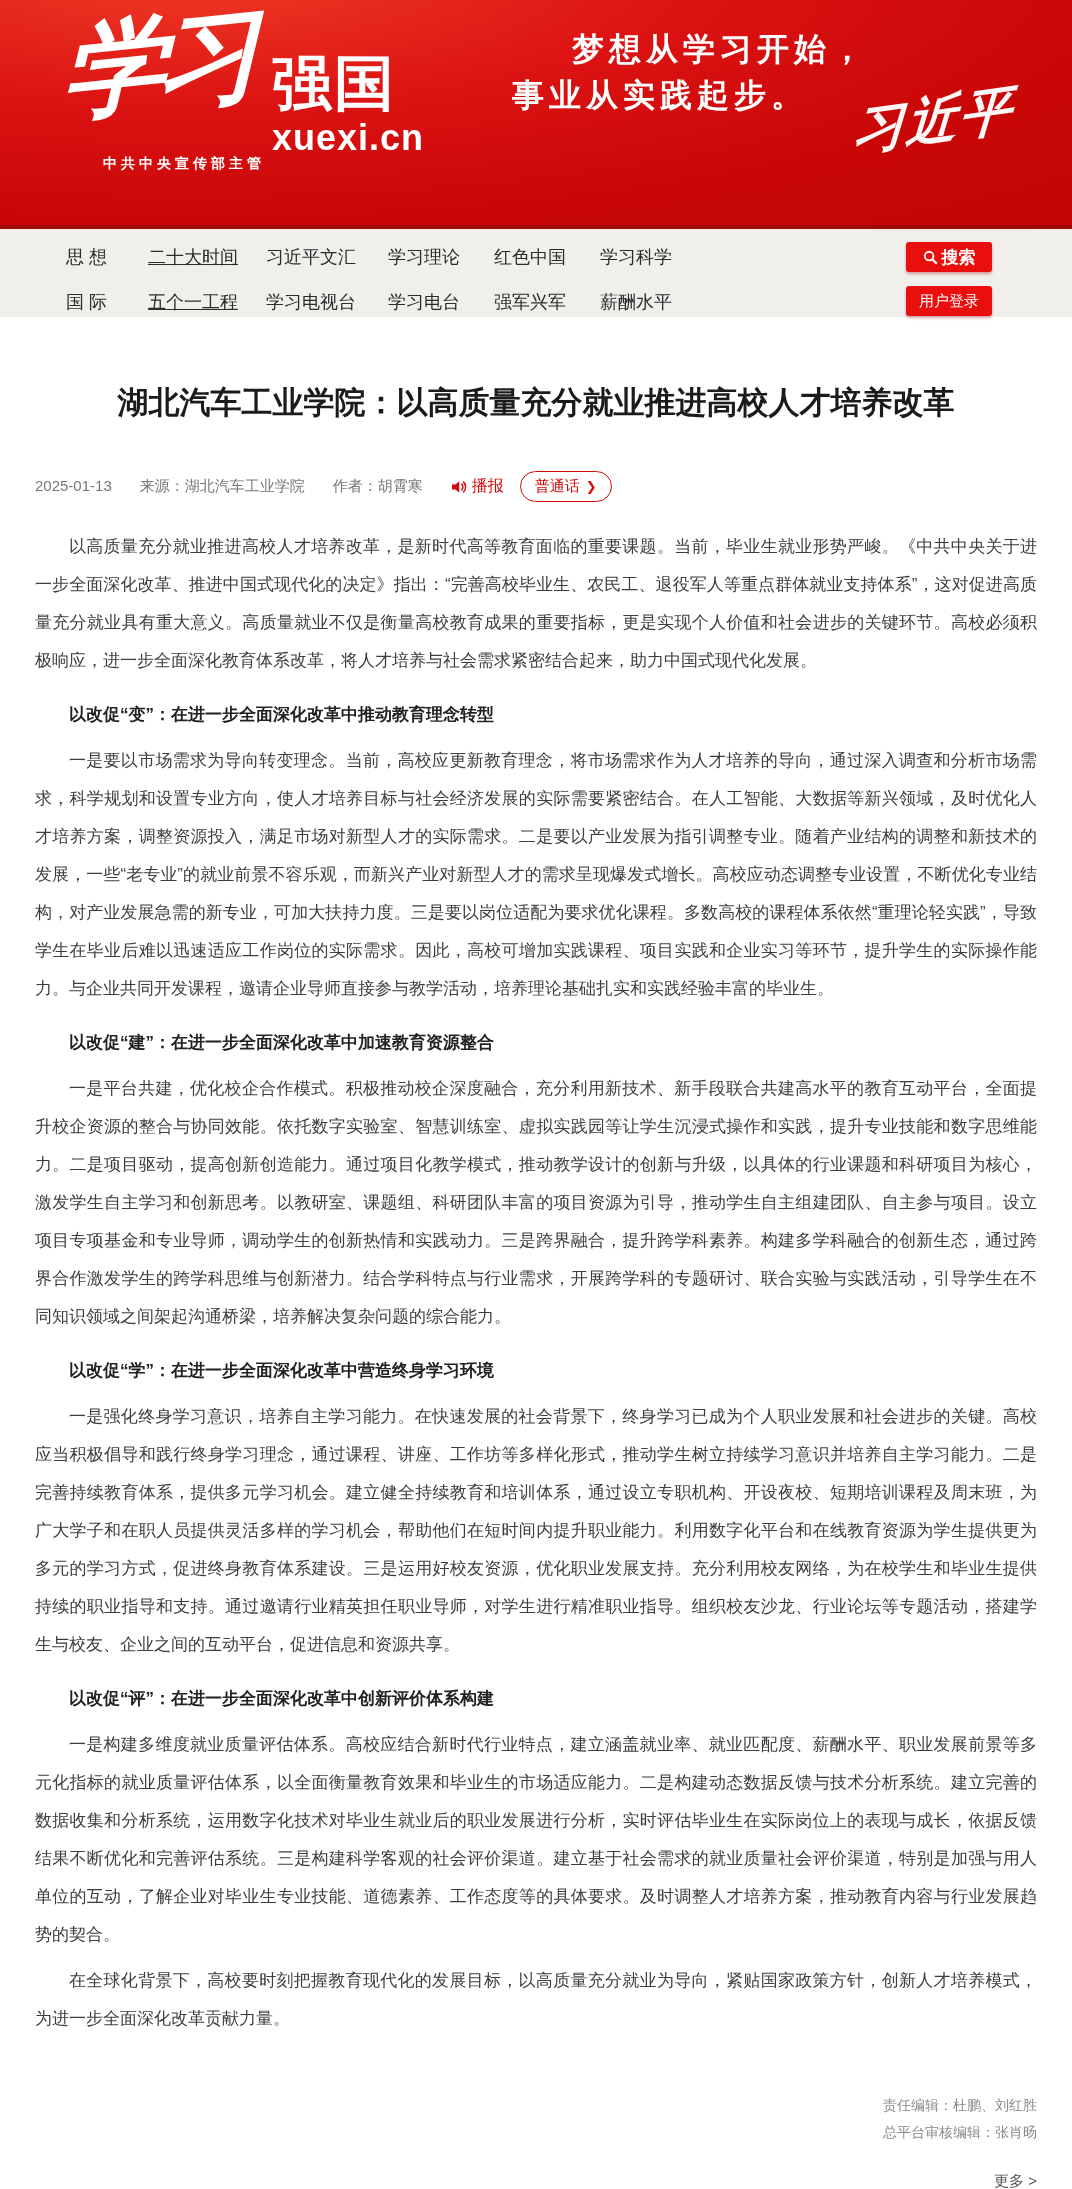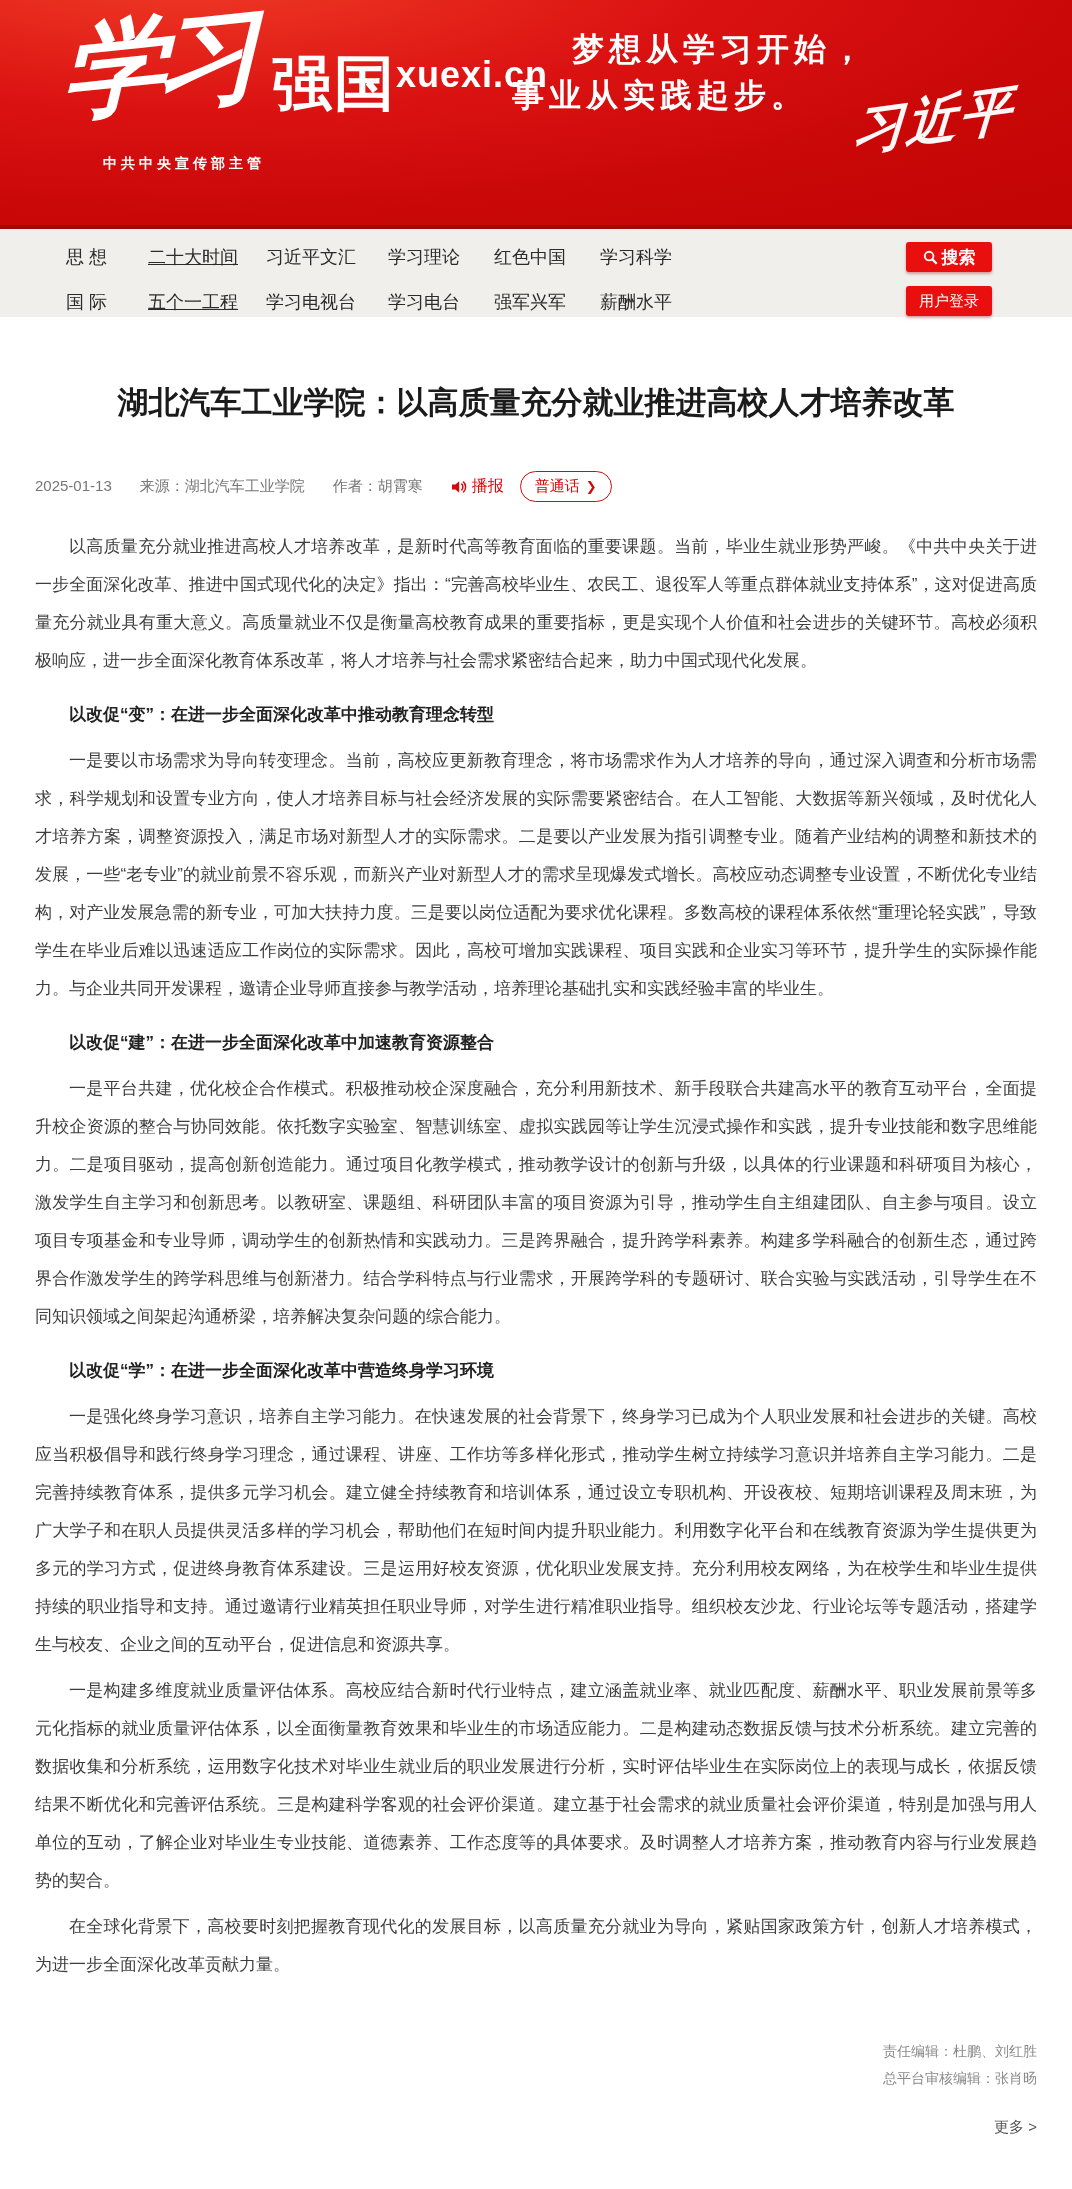--- a/index.html
+++ b/index.html
@@ -13,21 +13,21 @@
     height:229px; position:relative; overflow:hidden;
     background:radial-gradient(140% 170% at 18% -10%, #ef3a25 0%, #db1212 34%, #c90707 62%, #bf0404 100%);
   }
   .hero::after { content:""; position:absolute; left:0; bottom:0; width:100%; height:4px; background:#9e0a0a; }
   .logo-group { position:absolute; left:62px; top:10px; display:flex; align-items:flex-start; }
   .logo-xuexi {
     font-family:"DejaVu Serif","Liberation Serif",serif;
     color:#fff; font-size:104px; font-weight:bold; font-style:italic; line-height:1;
     transform:rotate(-6deg) skewX(-6deg); display:inline-block; letter-spacing:-10px; padding-right:18px;
   }
-  .logo-right { display:flex; flex-direction:row; align-items:flex-start; margin-top:42px; margin-left:4px; }
+  .logo-right { display:flex; flex-direction:column; align-items:flex-start; margin-top:42px; margin-left:4px; }
   .logo-qiangguo { color:#fff; font-size:60px; font-weight:900; letter-spacing:2px; line-height:1.05; }
   .logo-domain { color:#fff; font-size:36px; font-weight:bold; letter-spacing:1px; margin-top:2px; }
   .logo-sub { position:absolute; left:103px; top:155px; color:#fff; font-size:14px; font-weight:bold; letter-spacing:4px; }
   .slogan { position:absolute; left:512px; top:26px; color:#fff;
     font-family:"Liberation Serif","DejaVu Serif",serif; font-weight:bold; font-size:32px; letter-spacing:5px; line-height:1.45; }
   .slogan .l1 { padding-left:60px; }
   .signature { position:absolute; right:58px; top:86px; color:#fff;
     font-family:"DejaVu Serif","Liberation Serif",serif; font-style:italic; font-weight:bold;
     font-size:52px; transform:rotate(-8deg) skewX(-12deg); letter-spacing:2px; opacity:.97; }
   
@@ -138,20 +138,21 @@
   </div>
 
   <div class="body-text">
     <p>以高质量充分就业推进高校人才培养改革，是新时代高等教育面临的重要课题。当前，毕业生就业形势严峻。《中共中央关于进一步全面深化改革、推进中国式现代化的决定》指出：“完善高校毕业生、农民工、退役军人等重点群体就业支持体系”，这对促进高质量充分就业具有重大意义。高质量就业不仅是衡量高校教育成果的重要指标，更是实现个人价值和社会进步的关键环节。高校必须积极响应，进一步全面深化教育体系改革，将人才培养与社会需求紧密结合起来，助力中国式现代化发展。</p>
     <h3>以改促“变”：在进一步全面深化改革中推动教育理念转型</h3>
     <p>一是要以市场需求为导向转变理念。当前，高校应更新教育理念，将市场需求作为人才培养的导向，通过深入调查和分析市场需求，科学规划和设置专业方向，使人才培养目标与社会经济发展的实际需要紧密结合。在人工智能、大数据等新兴领域，及时优化人才培养方案，调整资源投入，满足市场对新型人才的实际需求。二是要以产业发展为指引调整专业。随着产业结构的调整和新技术的发展，一些“老专业”的就业前景不容乐观，而新兴产业对新型人才的需求呈现爆发式增长。高校应动态调整专业设置，不断优化专业结构，对产业发展急需的新专业，可加大扶持力度。三是要以岗位适配为要求优化课程。多数高校的课程体系依然“重理论轻实践”，导致学生在毕业后难以迅速适应工作岗位的实际需求。因此，高校可增加实践课程、项目实践和企业实习等环节，提升学生的实际操作能力。与企业共同开发课程，邀请企业导师直接参与教学活动，培养理论基础扎实和实践经验丰富的毕业生。</p>
     <h3>以改促“建”：在进一步全面深化改革中加速教育资源整合</h3>
     <p>一是平台共建，优化校企合作模式。积极推动校企深度融合，充分利用新技术、新手段联合共建高水平的教育互动平台，全面提升校企资源的整合与协同效能。依托数字实验室、智慧训练室、虚拟实践园等让学生沉浸式操作和实践，提升专业技能和数字思维能力。二是项目驱动，提高创新创造能力。通过项目化教学模式，推动教学设计的创新与升级，以具体的行业课题和科研项目为核心，激发学生自主学习和创新思考。以教研室、课题组、科研团队丰富的项目资源为引导，推动学生自主组建团队、自主参与项目。设立项目专项基金和专业导师，调动学生的创新热情和实践动力。三是跨界融合，提升跨学科素养。构建多学科融合的创新生态，通过跨界合作激发学生的跨学科思维与创新潜力。结合学科特点与行业需求，开展跨学科的专题研讨、联合实验与实践活动，引导学生在不同知识领域之间架起沟通桥梁，培养解决复杂问题的综合能力。</p>
     <h3>以改促“学”：在进一步全面深化改革中营造终身学习环境</h3>
     <p>一是强化终身学习意识，培养自主学习能力。在快速发展的社会背景下，终身学习已成为个人职业发展和社会进步的关键。高校应当积极倡导和践行终身学习理念，通过课程、讲座、工作坊等多样化形式，推动学生树立持续学习意识并培养自主学习能力。二是完善持续教育体系，提供多元学习机会。建立健全持续教育和培训体系，通过设立专职机构、开设夜校、短期培训课程及周末班，为广大学子和在职人员提供灵活多样的学习机会，帮助他们在短时间内提升职业能力。利用数字化平台和在线教育资源为学生提供更为多元的学习方式，促进终身教育体系建设。三是运用好校友资源，优化职业发展支持。充分利用校友网络，为在校学生和毕业生提供持续的职业指导和支持。通过邀请行业精英担任职业导师，对学生进行精准职业指导。组织校友沙龙、行业论坛等专题活动，搭建学生与校友、企业之间的互动平台，促进信息和资源共享。</p>
+    <h3>以改促“评”：在进一步全面深化改革中创新评价体系构建</h3>
     <p>一是构建多维度就业质量评估体系。高校应结合新时代行业特点，建立涵盖就业率、就业匹配度、薪酬水平、职业发展前景等多元化指标的就业质量评估体系，以全面衡量教育效果和毕业生的市场适应能力。二是构建动态数据反馈与技术分析系统。建立完善的数据收集和分析系统，运用数字化技术对毕业生就业后的职业发展进行分析，实时评估毕业生在实际岗位上的表现与成长，依据反馈结果不断优化和完善评估系统。三是构建科学客观的社会评价渠道。建立基于社会需求的就业质量社会评价渠道，特别是加强与用人单位的互动，了解企业对毕业生专业技能、道德素养、工作态度等的具体要求。及时调整人才培养方案，推动教育内容与行业发展趋势的契合。</p>
     <p>在全球化背景下，高校要时刻把握教育现代化的发展目标，以高质量充分就业为导向，紧贴国家政策方针，创新人才培养模式，为进一步全面深化改革贡献力量。</p>
   </div>
 </div>
 
 <div class="page-footer">
   <div class="editor-line">责任编辑：杜鹏、刘红胜</div>
   <div class="editor-line">总平台审核编辑：张肖旸</div>
   <div><span class="more-link">更多 &gt;</span></div>
 </div>

